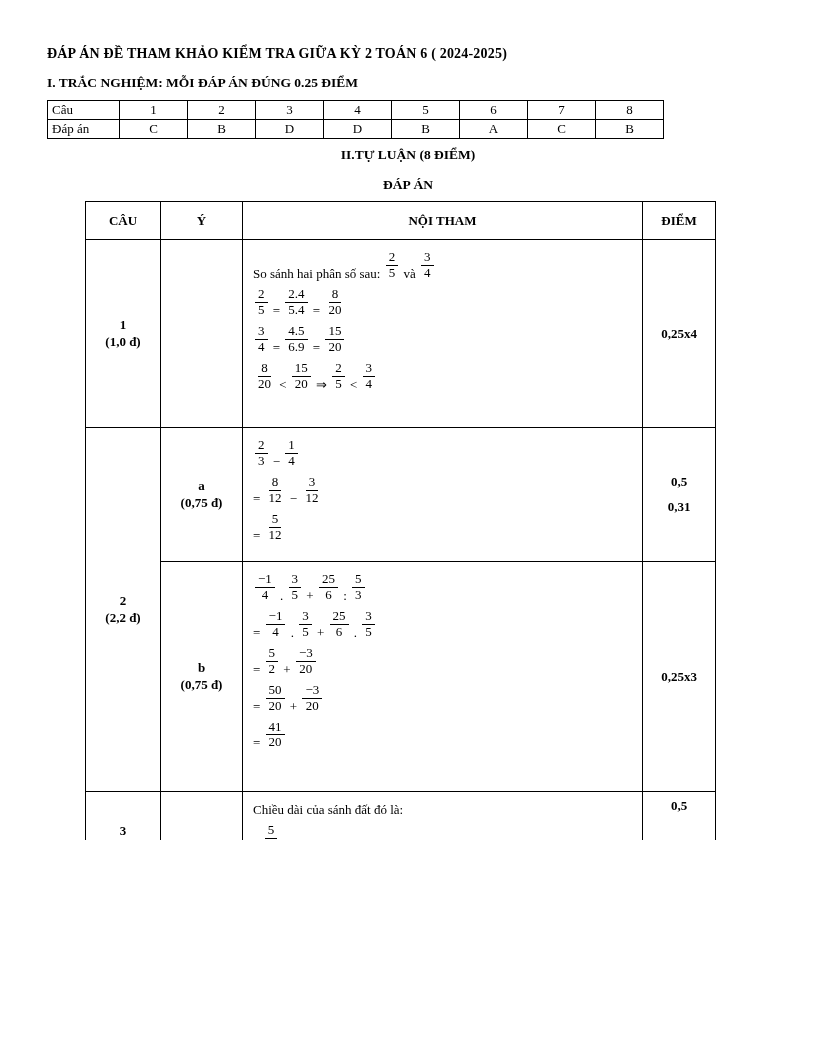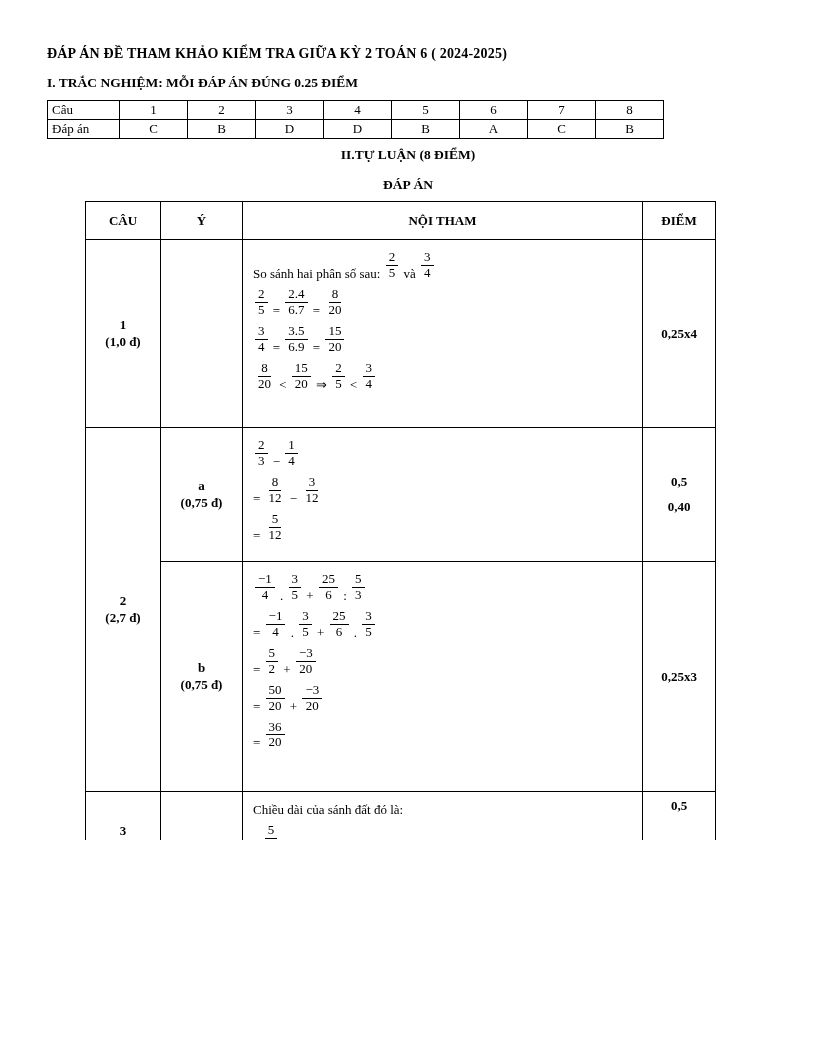--- a/index.html
+++ b/index.html
@@ -117,28 +117,28 @@
       <td class="cell-nd">
             <div class="math-line">
               <span>So sánh hai phân số sau: </span>
               <span class="frac"><span class="num">2</span><span class="den">5</span></span>
               <span> và </span>
               <span class="frac"><span class="num">3</span><span class="den">4</span></span>
             </div>
             <div class="math-line">
               <span class="frac"><span class="num">2</span><span class="den">5</span></span>
               <span> = </span>
-              <span class="frac"><span class="num">2.4</span><span class="den">6.7</span></span>
+              <span class="frac"><span class="num">2.4</span><span class="den">5.4</span></span>
               <span> = </span>
               <span class="frac"><span class="num">8</span><span class="den">20</span></span>
             </div>
             <div class="math-line">
               <span class="frac"><span class="num">3</span><span class="den">4</span></span>
               <span> = </span>
-              <span class="frac"><span class="num">3.5</span><span class="den">6.9</span></span>
+              <span class="frac"><span class="num">4.5</span><span class="den">6.9</span></span>
               <span> = </span>
               <span class="frac"><span class="num">15</span><span class="den">20</span></span>
             </div>
             <div class="math-line">
               <span class="frac"><span class="num">8</span><span class="den">20</span></span>
               <span> &lt; </span>
               <span class="frac"><span class="num">15</span><span class="den">20</span></span>
               <span> ⇒ </span>
               <span class="frac"><span class="num">2</span><span class="den">5</span></span>
               <span> &lt; </span>
@@ -146,21 +146,21 @@
             </div>
           </td>
       <td class="cell-diem middle">
         <div>0,25x4</div>
       </td>
     </tr>
 
     <tr class="r2a">
       <td class="cell-cau" rowspan="2">
         <div>2</div>
-        <div>(2,7 đ)</div>
+        <div>(2,2 đ)</div>
       </td>
       <td class="cell-y">
         <div>a</div>
         <div>(0,75 đ)</div>
       </td>
       <td class="cell-nd">
             <div class="math-line">
               <span class="frac"><span class="num">2</span><span class="den">3</span></span>
               <span> − </span>
               <span class="frac"><span class="num">1</span><span class="den">4</span></span>
@@ -171,21 +171,21 @@
               <span> − </span>
               <span class="frac"><span class="num">3</span><span class="den">12</span></span>
             </div>
             <div class="math-line">
               <span>= </span>
               <span class="frac"><span class="num">5</span><span class="den">12</span></span>
             </div>
           </td>
       <td class="cell-diem middle">
         <div>0,5</div>
-        <div class="diem-gap">0,40</div>
+        <div class="diem-gap">0,31</div>
       </td>
     </tr>
 
     <tr class="r2b">
       <td class="cell-y">
         <div>b</div>
         <div>(0,75 đ)</div>
       </td>
       <td class="cell-nd">
             <div class="math-line">
@@ -214,21 +214,21 @@
               <span class="frac"><span class="num">−3</span><span class="den">20</span></span>
             </div>
             <div class="math-line">
               <span>= </span>
               <span class="frac"><span class="num">50</span><span class="den">20</span></span>
               <span> + </span>
               <span class="frac"><span class="num">−3</span><span class="den">20</span></span>
             </div>
             <div class="math-line">
               <span>= </span>
-              <span class="frac"><span class="num">36</span><span class="den">20</span></span>
+              <span class="frac"><span class="num">41</span><span class="den">20</span></span>
             </div>
           </td>
       <td class="cell-diem middle">
         <div>0,25x3</div>
       </td>
     </tr>
 
     <tr class="r3">
       <td class="cell-cau">
         <div>3</div>

